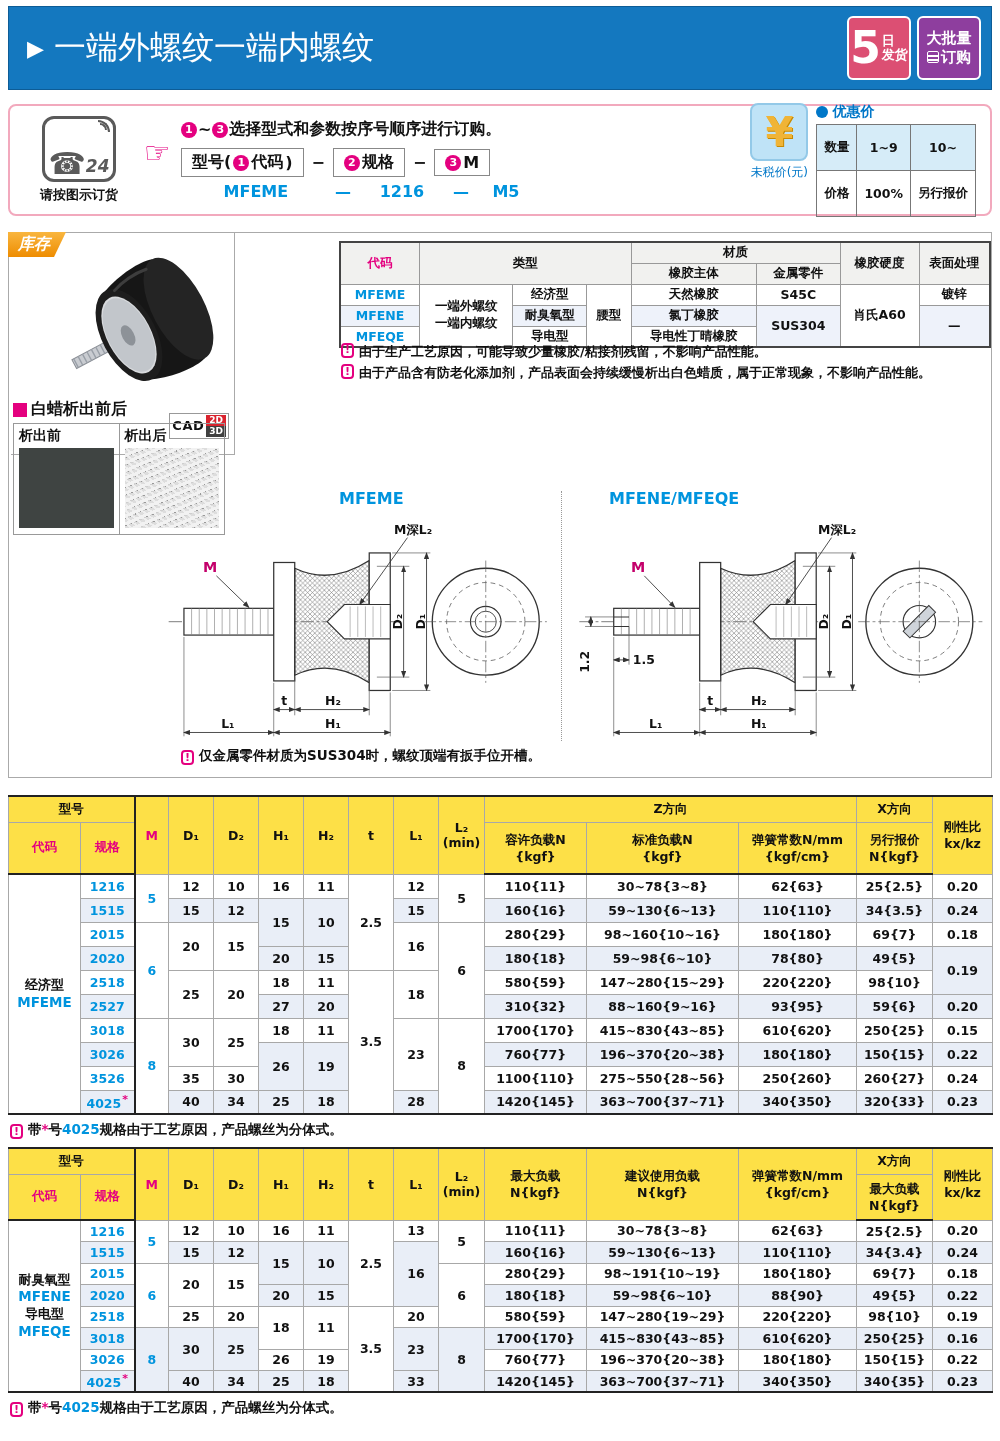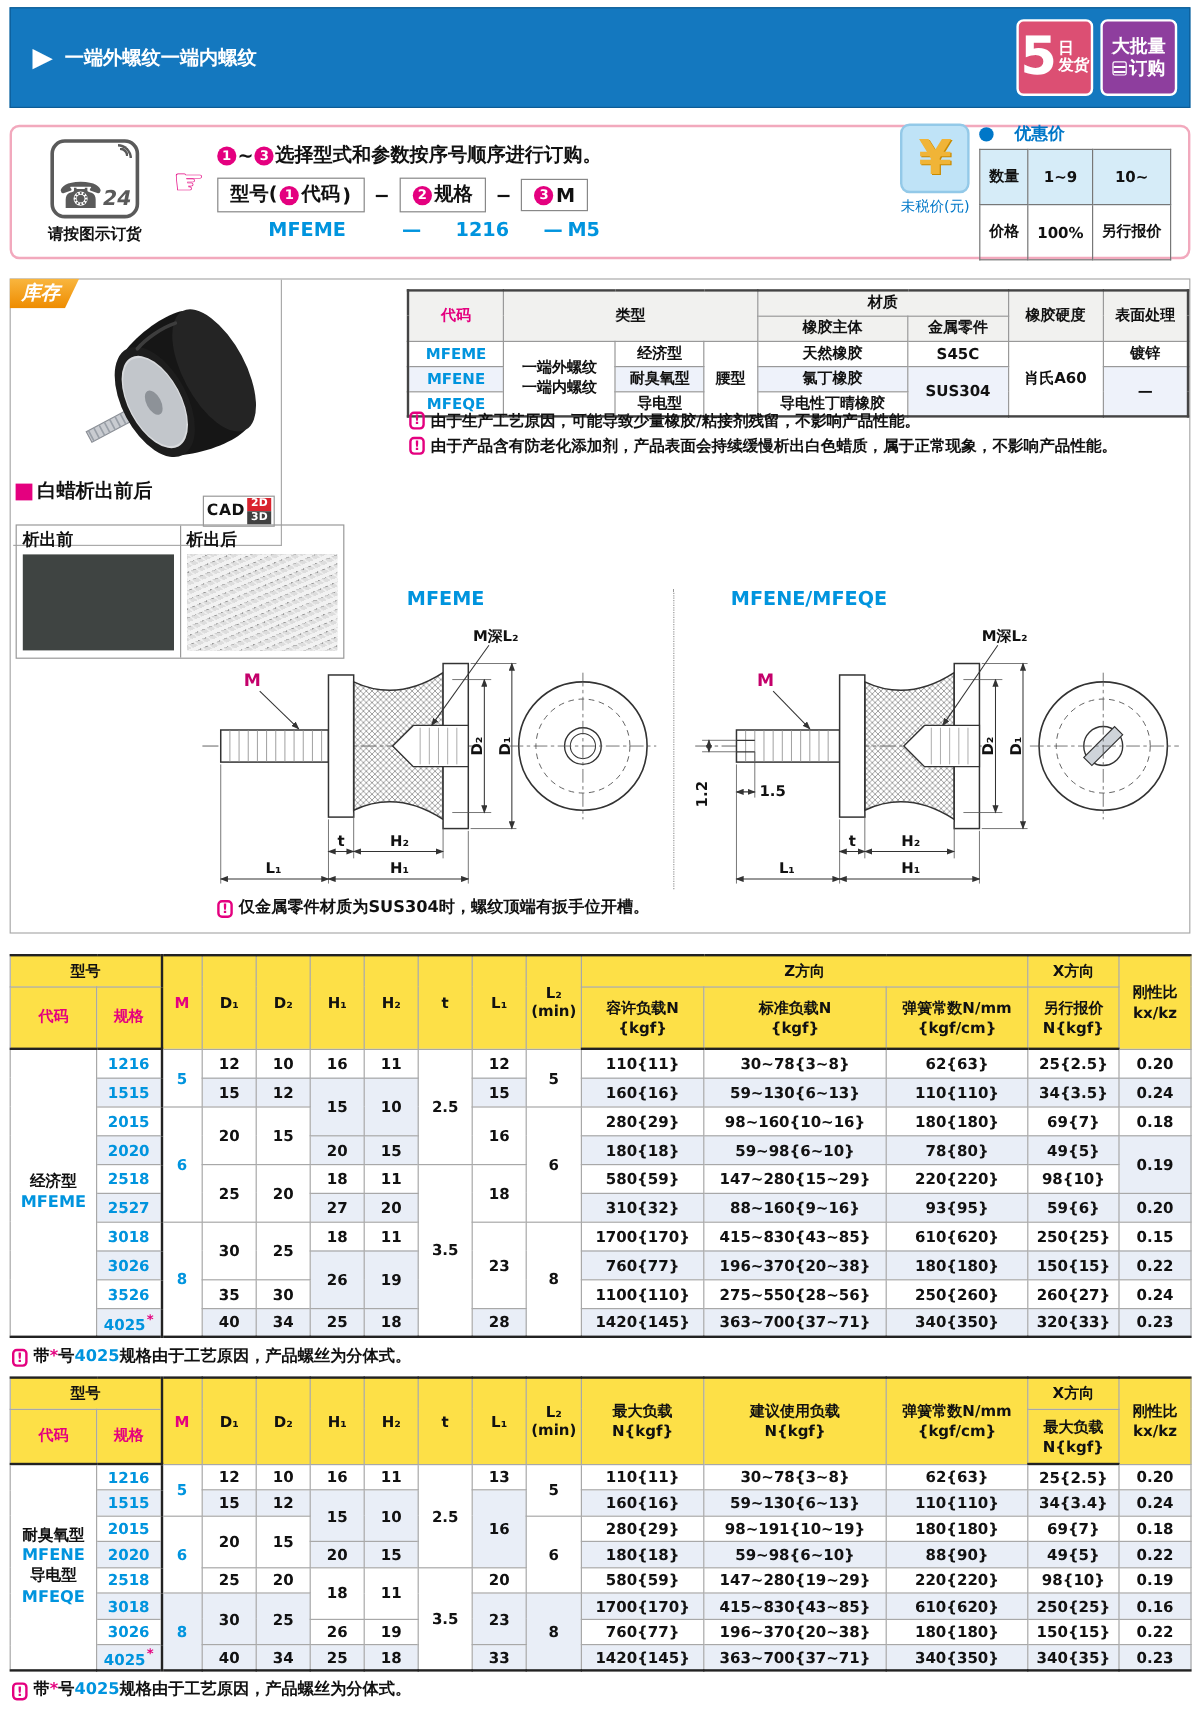--- a/index.html
+++ b/index.html
@@ -9,21 +9,21 @@
   :root{
     --header-blue:#1478bf; --link-blue:#0094de; --magenta:#e4007f;
     --badge-pink:#dc4f73; --badge-purple:#8e3e9e; --stripe:#e9eef7;
   }
   
   .topbar{background:var(--header-blue);height:84px;display:flex;align-items:center;
           justify-content:space-between;padding:0 10px 0 18px;border:1px solid #0d5c96}
   .title-wrap{color:#fff;display:flex;align-items:center;gap:10px;white-space:nowrap}
   .main-title{font-size:34px;font-weight:bold;letter-spacing:1px}
   .title-arrow{font-size:22px}
-  .sub-title{font-size:16px;font-weight:bold}
+  .sub-title{font-size:32px;font-weight:normal}
   .badges{display:flex;gap:6px}
   .badge{border:2px solid #fff;border-radius:6px;color:#fff;font-weight:bold;
          width:64px;height:64px;display:flex;align-items:center;justify-content:center}
   .badge.ship{background:var(--badge-pink)}
   .ship-inner{display:flex;align-items:center}
   .ship-big{font-size:44px;font-weight:bold;line-height:1}
   .ship-col{display:flex;flex-direction:column;font-size:13px;line-height:1.1;margin-left:1px}
   .badge.bulk{background:var(--badge-purple);flex-direction:column;font-size:15px;line-height:1.25}
   .bulk-line2{display:flex;align-items:center;gap:2px}
   .doc-icon{display:inline-block;width:12px;height:12px;border:1.5px solid #fff;border-radius:2px;
@@ -40,28 +40,28 @@
   .sig1{width:7px;height:7px;top:4px;right:6px}.sig2{width:12px;height:12px;top:1px;right:3px}
   .phone-caption{font-size:13px;font-weight:bold;margin-top:4px}
   .pointer{color:var(--magenta);font-size:30px;line-height:1;margin-top:-14px}
   .order-mid{flex:1}
   .order-instr{font-size:16px;font-weight:bold;display:flex;align-items:center;gap:1px}
   .cnum{display:inline-flex;width:16px;height:16px;border-radius:50%;background:var(--magenta);color:#fff;
         font-size:11px;align-items:center;justify-content:center;font-weight:bold;flex:none}
   .formula{display:flex;align-items:center;gap:8px;margin-top:8px;font-size:16px;font-weight:bold}
   .fbox{border:1px solid #888;padding:3px 10px;display:inline-flex;align-items:center;gap:2px;background:#fff}
   .example{display:flex;align-items:center;margin-top:5px;font-size:16px;font-weight:bold;color:var(--link-blue)}
-  .ex1{width:150px;text-align:center}.exd{width:24px;text-align:center}.ex2{width:94px;text-align:center}.ex3{width:66px;text-align:left}
+  .ex1{width:150px;text-align:center}.exd{width:24px;text-align:center}.ex2{width:94px;text-align:center}.ex3{width:66px;text-align:center}
   .price-block{display:flex;gap:8px;align-items:flex-start}
   .yen-wrap{text-align:center}
   .yen-box{width:58px;height:58px;background:#bfe3f7;border:2px solid #93c9e8;border-radius:8px;
            color:#f0b437;font-size:40px;font-weight:bold;display:flex;align-items:center;justify-content:center;
            text-shadow:1px 1px 0 #c88a00}
   .yen-caption{color:#0077c8;font-size:12px;font-weight:normal;margin-top:3px}
-  .price-right .p-title{color:#0077c8;font-weight:bold;font-size:14px;display:flex;align-items:center;gap:17px}
+  .price-right .p-title{color:#0077c8;font-weight:bold;font-size:14px;display:flex;align-items:center;gap:4px}
   .p-bullet{width:12px;height:12px;border-radius:50%;background:#0077c8;display:inline-block}
   .price-table{border-collapse:collapse;margin-top:3px;font-size:12.5px;font-weight:bold}
   .price-table td{border:1px solid #777;padding:14px 7px;text-align:center}
   .price-table tr:first-child td{background:#d6ecf8}
   
   .main-box{position:relative;margin-top:16px;height:546px;border:1px solid #aaa}
   .stock-badge{position:absolute;left:-1px;top:-1px;color:#fff;font-weight:bold;font-style:italic;font-size:16px;
                padding:2px 16px 2px 10px;background:linear-gradient(#f9b63f,#ee8c00);
                clip-path:polygon(0 0,100% 0,calc(100% - 12px) 100%,0 100%)}
   .product-box{position:absolute;left:2px;top:0;width:224px;height:222px;border-right:1px solid #aaa;border-bottom:1px solid #aaa}
@@ -76,21 +76,21 @@
   .type-table th{background:#f1f1ef}
   .type-table .pink{color:var(--magenta)}
   .type-table .blue{color:var(--link-blue)}
   .type-table tbody tr:nth-child(2) td{background:#eef2fa}
   .notes{position:absolute;left:332px;top:108px;font-size:13px;font-weight:bold;line-height:1.65}
   .note-item{display:flex;gap:5px;align-items:flex-start}
   .note-icon{flex:none;margin-top:2px;width:13px;height:15px;border:2px solid var(--magenta);border-radius:4px;
              color:var(--magenta);font-size:11px;font-weight:bold;display:inline-flex;align-items:center;justify-content:center}
   .wax-title{position:absolute;left:4px;top:166px;font-size:16px;font-weight:bold;display:flex;align-items:center;gap:4px}
   .wax-sq{width:14px;height:14px;background:var(--magenta);display:inline-block}
-  .wax-box{position:absolute;left:4px;top:204px;width:274px;height:112px;border:1px solid #999;display:flex}
+  .wax-box{position:absolute;left:4px;top:190px;width:212px;height:112px;border:1px solid #999;display:flex}
   .wax-cell{flex:1;padding:3px 5px;font-size:14px;font-weight:bold}
   .wax-cell+.wax-cell{border-left:1px solid #999}
   .wax-img{margin-top:3px;width:100%;height:80px}
   .wax-before{background:#3f4442}
   .wax-after{background:
       repeating-linear-gradient(37deg,#cfcfcf 0 2px,#8f8f8f 2px 3px,#efefef 3px 5px),
       repeating-linear-gradient(-23deg,#dddddd 0 3px,#999999 3px 4px,#f2f2f2 4px 7px);
       background-blend-mode:lighten}
   .draw-title{position:absolute;top:256px;color:var(--link-blue);font-size:16px;font-weight:bold}
   .dt-left{left:330px}.dt-right{left:600px}

